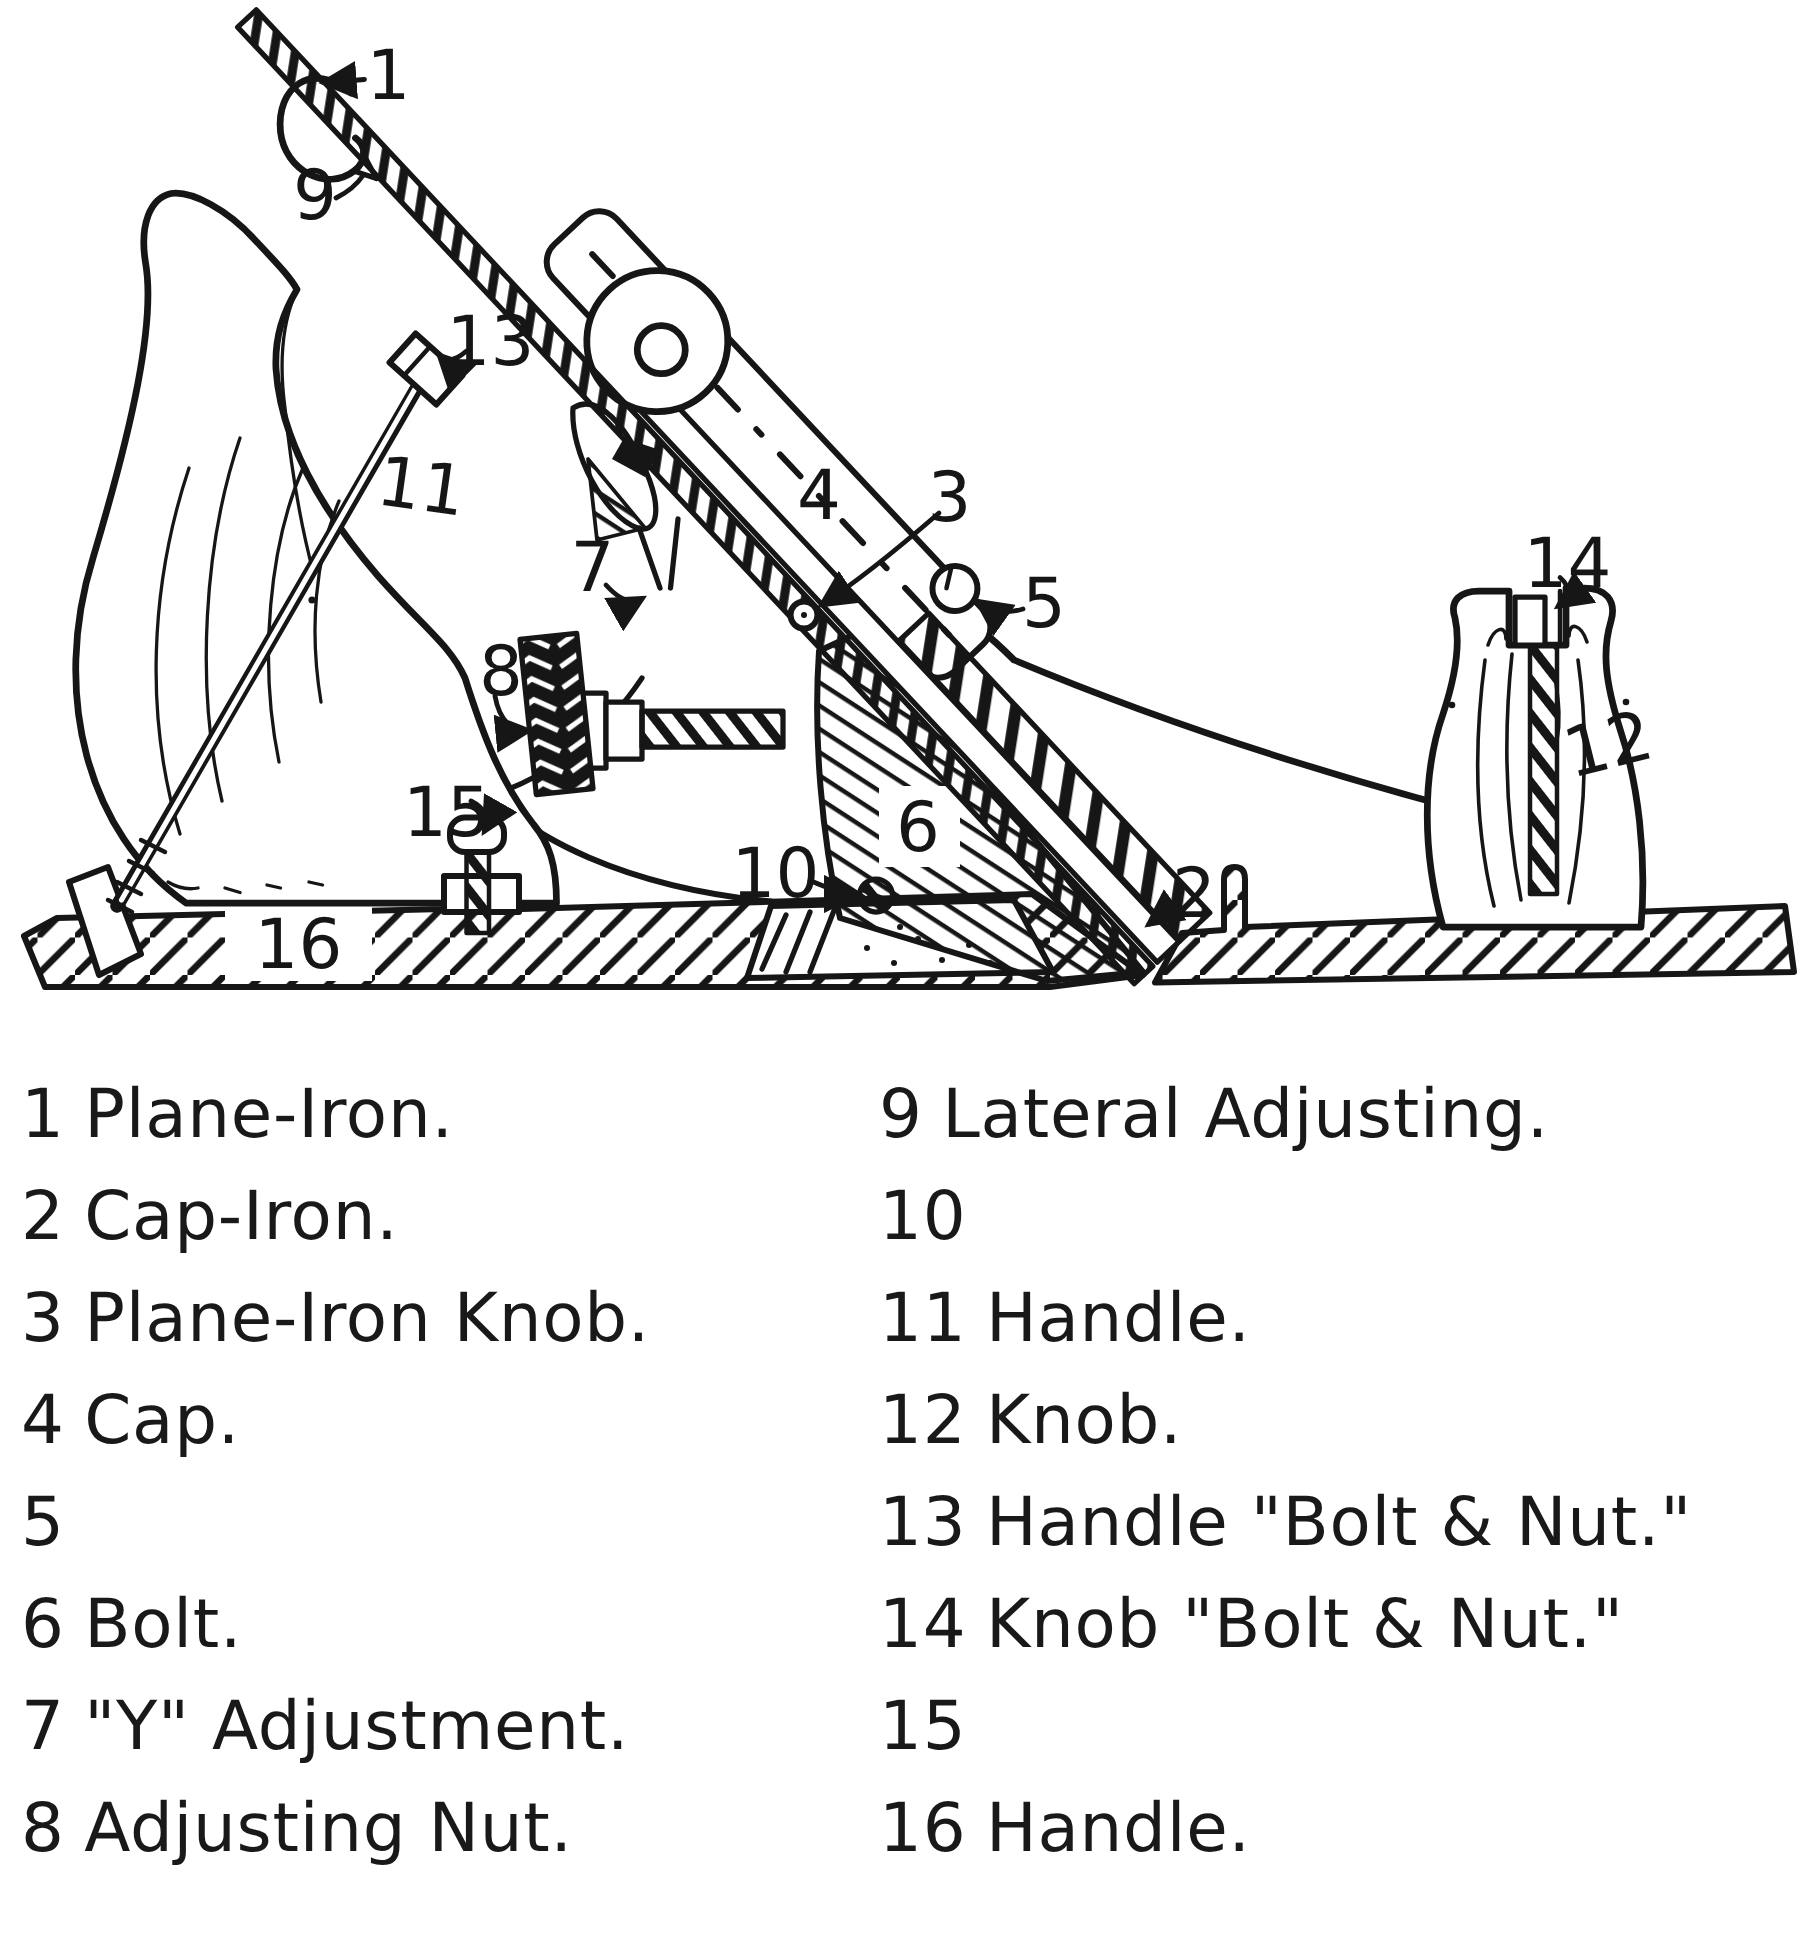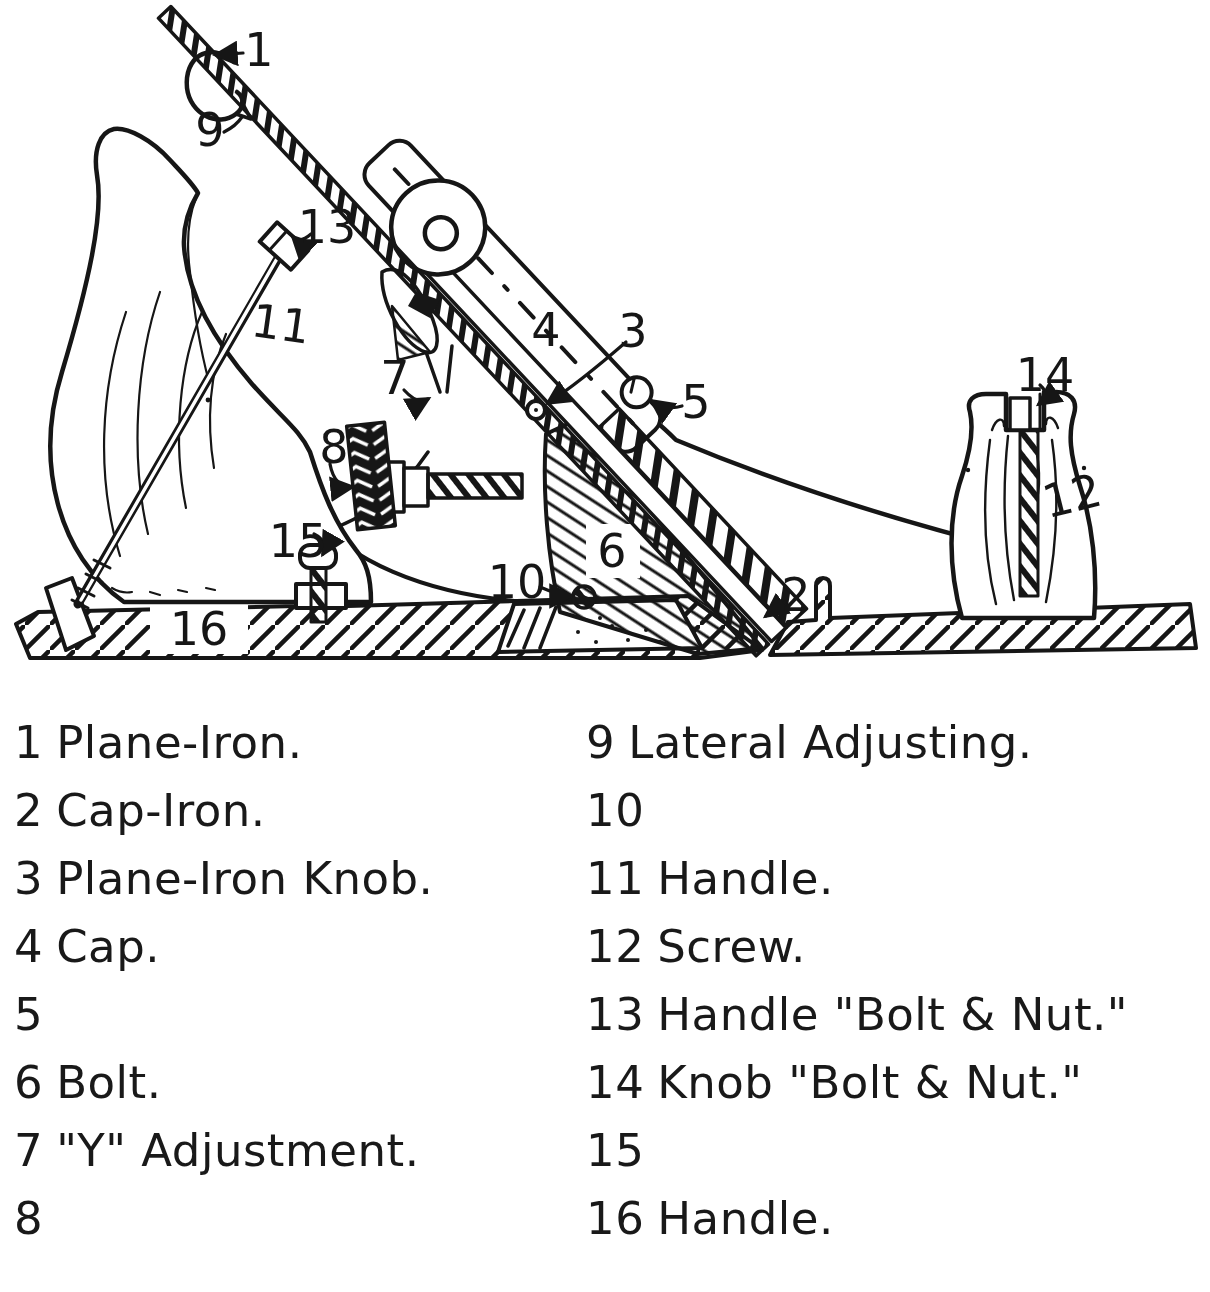--- a/index.html
+++ b/index.html
@@ -211,37 +211,38 @@
       <div class="lrow">
           <span class="lnum">6</span>
           <span>Bolt.</span>
         </div>
       <div class="lrow">
           <span class="lnum">7</span>
           <span>"Y" Adjustment.</span>
         </div>
       <div class="lrow">
           <span class="lnum">8</span>
+          <span>Adjusting Nut.</span>
         </div>
     </div>
     <div class="col col-right">
       <div class="lrow">
           <span class="lnum">9</span>
           <span>Lateral Adjusting.</span>
         </div>
       <div class="lrow">
           <span class="lnum">10</span>
         </div>
       <div class="lrow">
           <span class="lnum">11</span>
           <span>Handle.</span>
         </div>
       <div class="lrow">
           <span class="lnum">12</span>
-          <span>Screw.</span>
+          <span>Knob.</span>
         </div>
       <div class="lrow">
           <span class="lnum">13</span>
           <span>Handle "Bolt &amp; Nut."</span>
         </div>
       <div class="lrow">
           <span class="lnum">14</span>
           <span>Knob "Bolt &amp; Nut."</span>
         </div>
       <div class="lrow">

